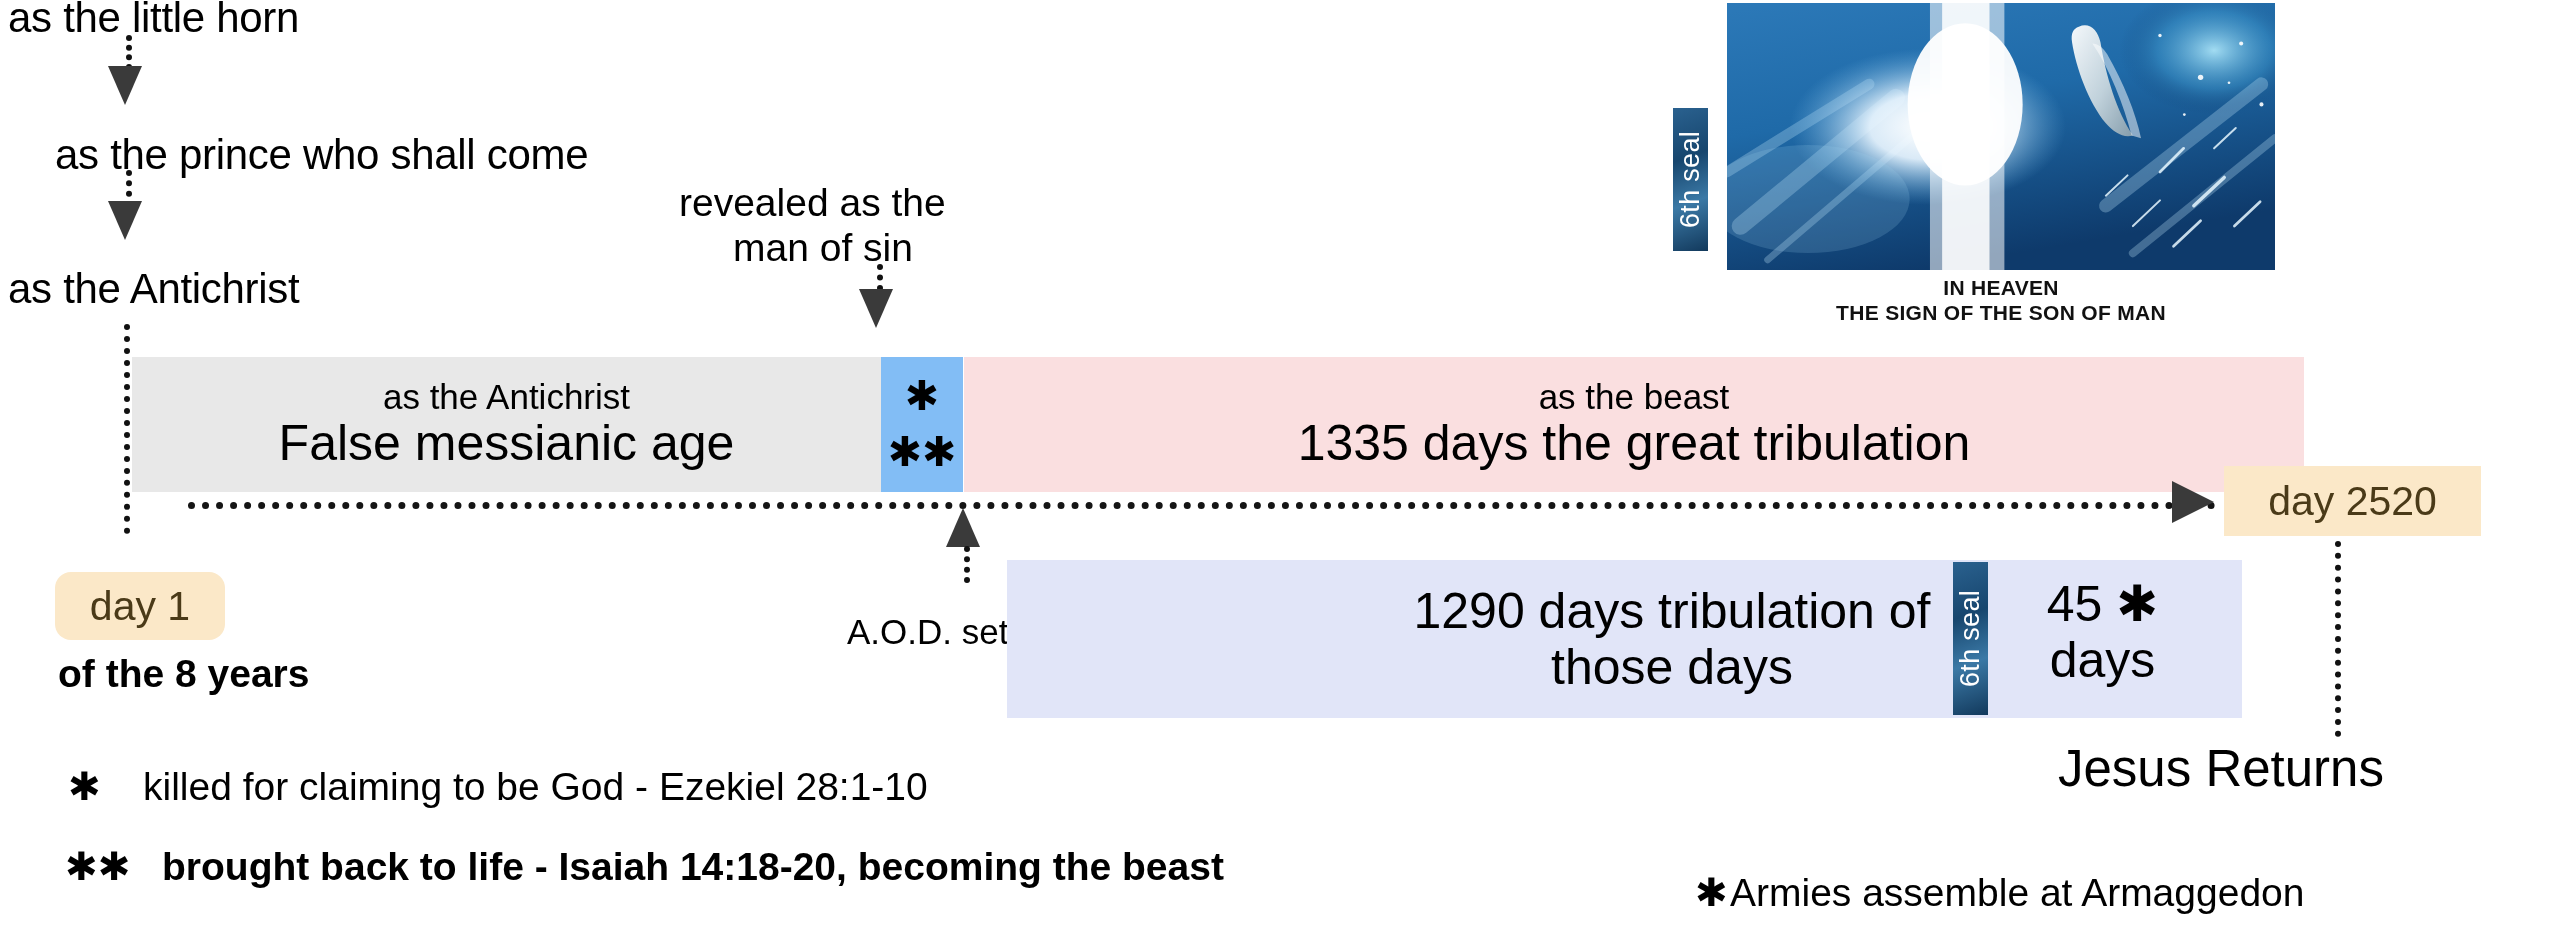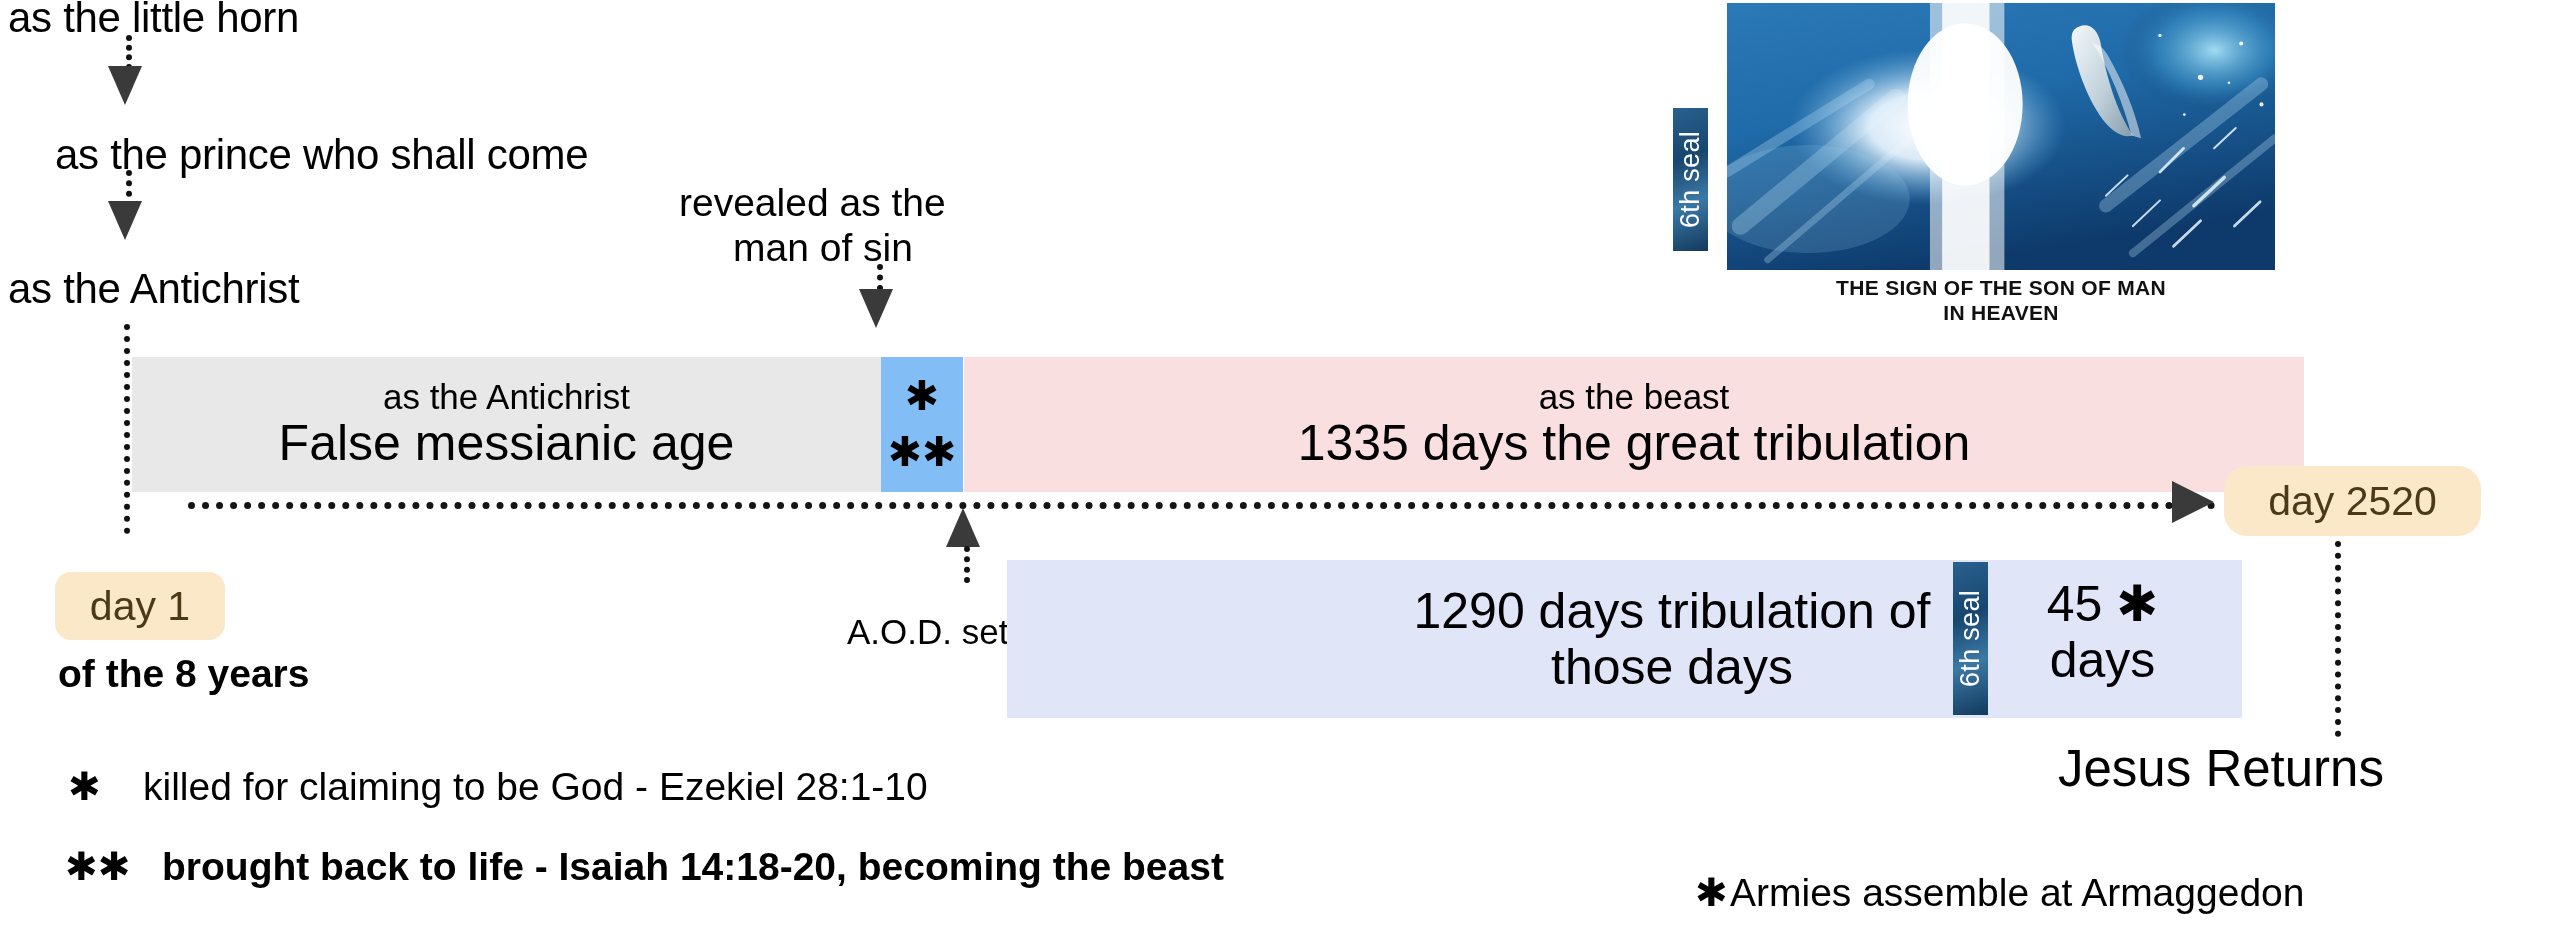--- a/index.html
+++ b/index.html
@@ -235,43 +235,43 @@
                C 586 200, 572 192, 560 178 C 534 146, 516 96, 510 58
                C 508 44, 512 38, 520 35 Z" fill="url(#gArc)" opacity="0.95"></path>
       <path d="M 598 196 C 586 150, 566 98, 540 60 C 548 60, 556 66, 562 76
                C 586 118, 604 162, 612 200 Z" fill="#ffffff" opacity="0.5"></path>
 
       <ellipse cx="120" cy="290" rx="150" ry="80" fill="#9ed2ef" fill-opacity="0.18"></ellipse>
     </svg>
   </div>
 
   <div class="abs heaven-caption" style="left:1727px; top:276px; width:548px;">
+    <div>IN HEAVEN</div>
     <div>THE SIGN OF THE SON OF MAN</div>
-    <div>IN HEAVEN</div>
   </div>
 
   <div class="abs bar bar-gray" style="left:132px; top:357px; width:749px; height:135px;">
     <div class="bar-sub">as the Antichrist</div>
     <div class="bar-main">False messianic age</div>
   </div>
 
   <div class="abs bar bar-blue-mark" style="left:881px; top:357px; width:82px; height:135px;">
     <div class="mark-star" style="margin-bottom:15px;">✱</div>
     <div class="mark-star">✱✱</div>
   </div>
 
   <div class="abs bar bar-pink" style="left:964px; top:357px; width:1340px; height:135px;">
     <div class="bar-sub">as the beast</div>
     <div class="bar-main">1335 days the great tribulation</div>
   </div>
 
   <div class="abs hdots" style="left:188px; top:502px; width:2028px;"></div>
   <div class="abs arrow-right" style="left:2172px; top:481px;"></div>
 
-  <div class="abs day-chip" style="left:2224px; top:466px; width:257px; height:70px;border-radius:23px;">day 2520</div>
+  <div class="abs day-chip" style="left:2224px; top:466px; width:257px; height:70px;">day 2520</div>
 
   <div class="abs vdots" style="left:2335px; top:541px; height:196px;"></div>
 
   <div class="abs day-chip" style="left:55px; top:572px; width:170px; height:68px;border-radius:16px;">day 1</div>
 
   <div class="abs t bold nowrap" style="left:58px; top:654px;">of the 8 years</div>
 
   <div class="abs arrow-up" style="left:946px; top:508px;"></div>
   <div class="abs vdots" style="left:964px; top:546px; height:37px;"></div>
   <div class="abs t-sm nowrap" style="left:847px; top:614px;">A.O.D. setup</div>

